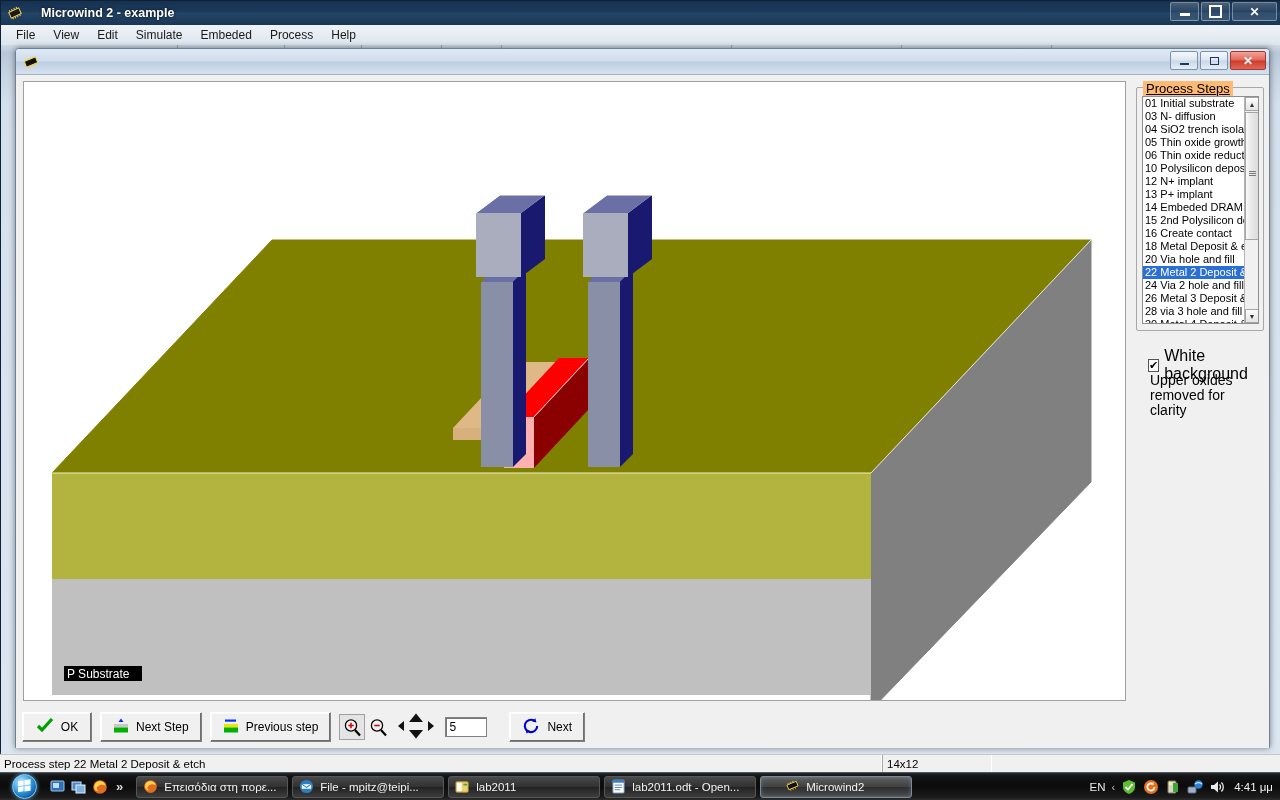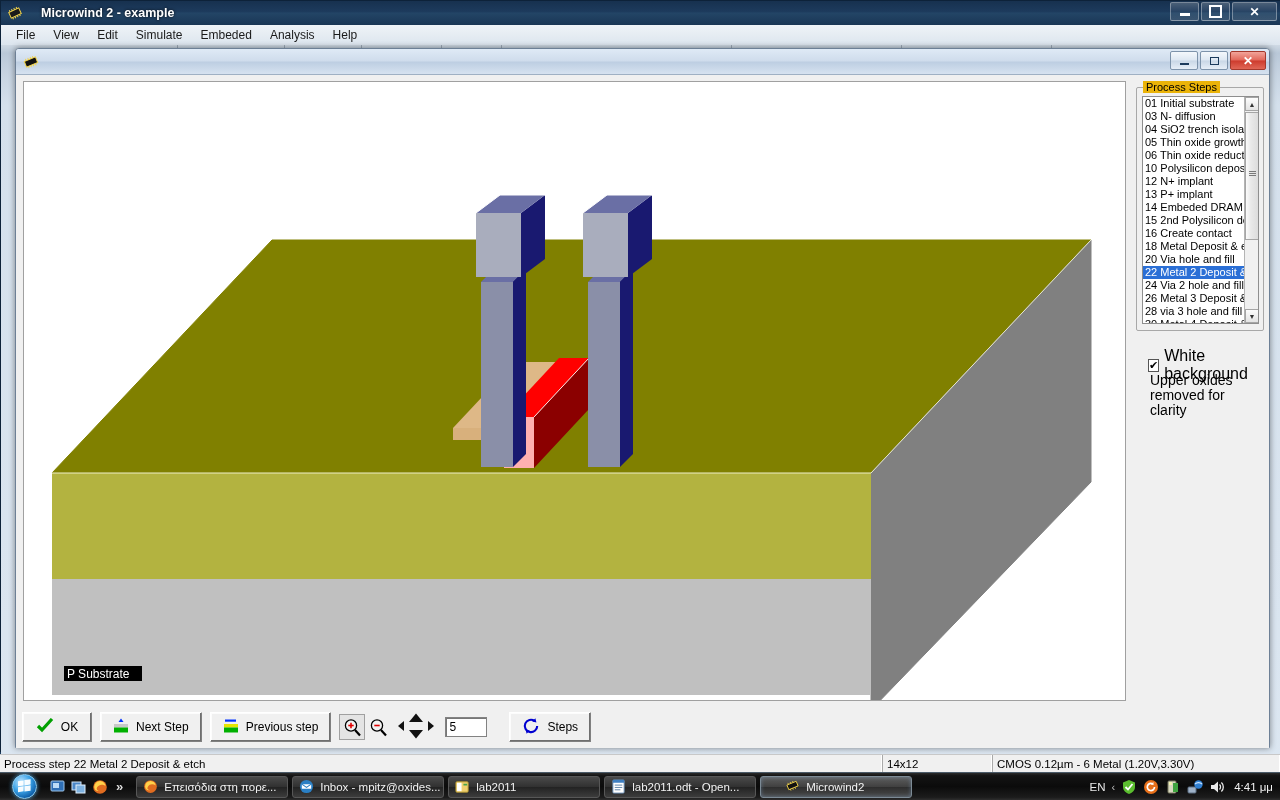--- a/index.html
+++ b/index.html
@@ -109,22 +109,22 @@
 
   
   #side-panel {
     position: absolute; left: 1120px; top: 4px; width: 128px; height: 622px;
   }
   #group-box {
     position: absolute; left: 0; top: 8px; width: 128px; height: 244px;
     border: 1px solid #a8a8a8; border-radius: 2px;
   }
   #group-legend {
-    position: absolute; left: 6px; top: -7px; background: #eab308;
-    padding: 0 3px; font-size: 11px; color: #000;
+    position: absolute; left: 6px; top: -7px; background: #fdba74;
+    padding: 0 3px; font-size: 13px; color: #000; text-decoration: underline;
   }
   #steps-list {
     position: absolute; left: 5px; top: 8px; width: 117px; height: 228px;
     background: #ffffff; border: 1px solid #8e8e8e;
     overflow: hidden; font-size: 11px;
   }
   .step-row {
     height: 13px; line-height: 13px; padding-left: 2px;
     white-space: nowrap; color: #000; overflow: hidden;
   }
@@ -282,21 +282,21 @@
         <div class="win-btn close"></div>
       </div>
     </div>
 
     <div id="menubar">
       <div class="menu-item">File</div>
       <div class="menu-item">View</div>
       <div class="menu-item">Edit</div>
       <div class="menu-item">Simulate</div>
       <div class="menu-item">Embeded</div>
-      <div class="menu-item">Analysis</div>
+      <div class="menu-item">Process</div>
       <div class="menu-item">Help</div>
     </div>
 
     <div id="toolbar-strip">
       <div class="tb-sep" style="left:176px;"></div>
       <div class="tb-sep" style="left:283px;"></div>
       <div class="tb-sep" style="left:360px;"></div>
       <div class="tb-sep" style="left:440px;"></div>
       <div class="tb-sep" style="left:500px;"></div>
       <div class="tb-sep" style="left:730px;"></div>
@@ -511,32 +511,31 @@
           <div id="zoom-value">5</div>
 
           <div class="tool-btn">
             <span>
               <svg width="18" height="18" viewBox="0 0 18 18">
                 <path d="M15.2 9 A6.2 6.2 0 1 1 12.6 3.9" stroke="#0000d0" stroke-width="2.1" fill="none"></path>
                 <path d="M13.4 1.2 L14.4 5.4 L10.2 4.6 Z" fill="#0000d0"></path>
                 <path d="M4.6 16.8 L3.6 12.6 L7.8 13.4 Z" fill="#0000d0"></path>
               </svg>
             </span>
-            <span>Steps</span>
+            <span>Next</span>
           </div>
         </div>
 
       </div>
     </div>
   </div>
 
   <div id="statusbar">
     <div class="status-cell" style="width:882px;border-left:none;">Process step 22 Metal 2 Deposit &amp; etch</div>
     <div class="status-cell" style="width:110px;">14x12</div>
-    <div class="status-cell" style="width:288px;">CMOS 0.12µm - 6 Metal (1.20V,3.30V)</div>
   </div>
 
   <div id="taskbar">
 
     <div id="start-orb">
       <div id="start-circle">
         <svg width="15" height="15" viewBox="0 0 15 15">
           <g transform="skewY(-8)">
             <rect x="1" y="2.5" width="5.6" height="5" fill="#fff" opacity=".95"></rect>
             <rect x="7.4" y="2.1" width="6.2" height="5.4" fill="#fff" opacity=".95"></rect>
@@ -576,21 +575,21 @@
               <path d="M8 2 A6 6 0 0 1 13.6 7 C11 5.2 7 5 5 8.5 C4 10.5 5.6 12 7.6 11.6 C5 13 2.4 11 2.2 8 A6 6 0 0 1 8 2Z" fill="#ffd24a"></path>
             </svg></span>
           <span class="nowrap">Επεισόδια στη πορε...</span>
         </div>
         <div class="task-btn">
           <span class="task-ico"><svg width="15" height="15" viewBox="0 0 16 16">
               <circle cx="8" cy="8" r="7" fill="#2a7fc4"></circle>
               <path d="M3 5.5 h10 v5 h-10z" fill="#fff"></path>
               <path d="M3 5.5 L8 9 L13 5.5" stroke="#2a7fc4" stroke-width="1.1" fill="none"></path>
             </svg></span>
-          <span class="nowrap">Inbox - mpitz@oxides...</span>
+          <span class="nowrap">File - mpitz@teipi...</span>
         </div>
         <div class="task-btn">
           <span class="task-ico"><svg width="15" height="15" viewBox="0 0 16 16">
               <rect x="1" y="3" width="13" height="11" rx="1" fill="#f0d070" stroke="#b89a30"></rect>
               <rect x="2" y="4" width="5" height="9" fill="#ffffff"></rect>
               <path d="M9 5 h4 v2 h-4z" fill="#4aa34a"></path>
             </svg></span>
           <span class="nowrap">lab2011</span>
         </div>
         <div class="task-btn">

